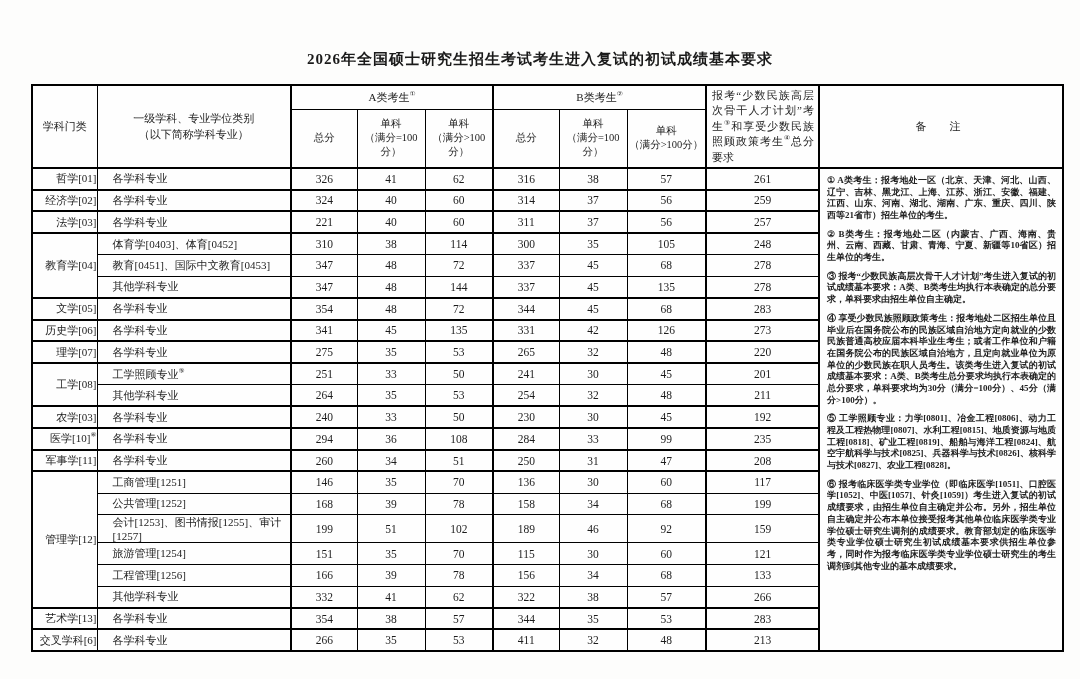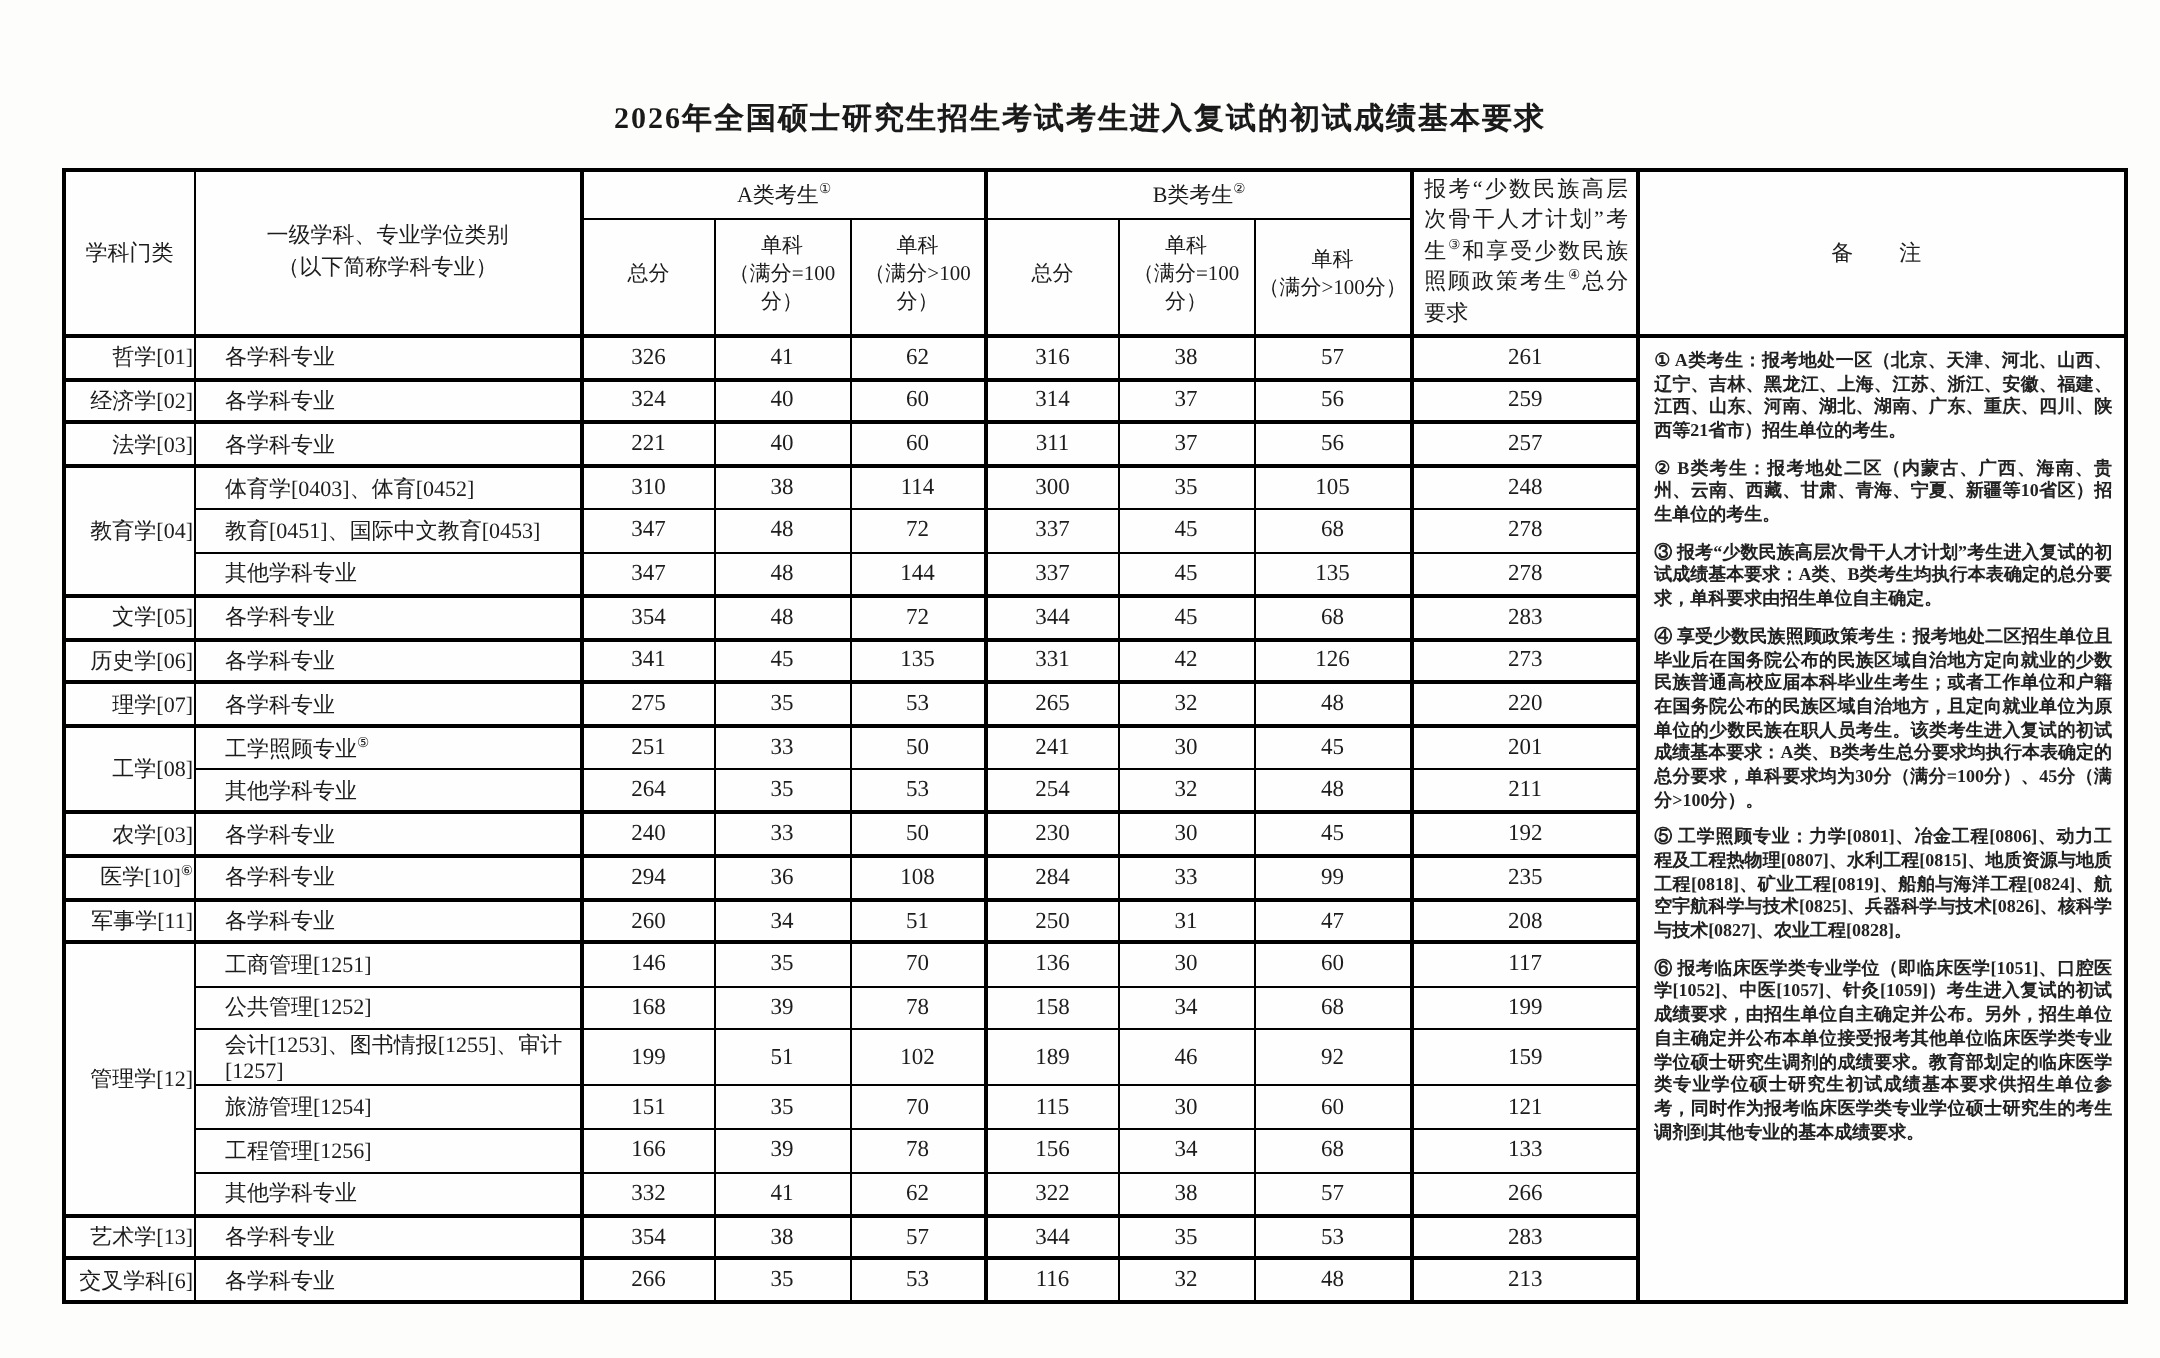--- a/index.html
+++ b/index.html
@@ -320,20 +320,20 @@
           <td class="num">35</td>
           <td class="num">53</td>
           <td class="num bl2">283</td>
         </tr>
         <tr class="gs">
           <td class="disc" rowspan="1">交叉学科[6]</td>
           <td class="major">各学科专业</td>
           <td class="num bl2">266</td>
           <td class="num">35</td>
           <td class="num">53</td>
-          <td class="num bl2">116</td>
+          <td class="num bl2">411</td>
           <td class="num">32</td>
           <td class="num">48</td>
           <td class="num bl2">213</td>
         </tr>
       </tbody>
   </table>
 </div>
 
 </body></html>

